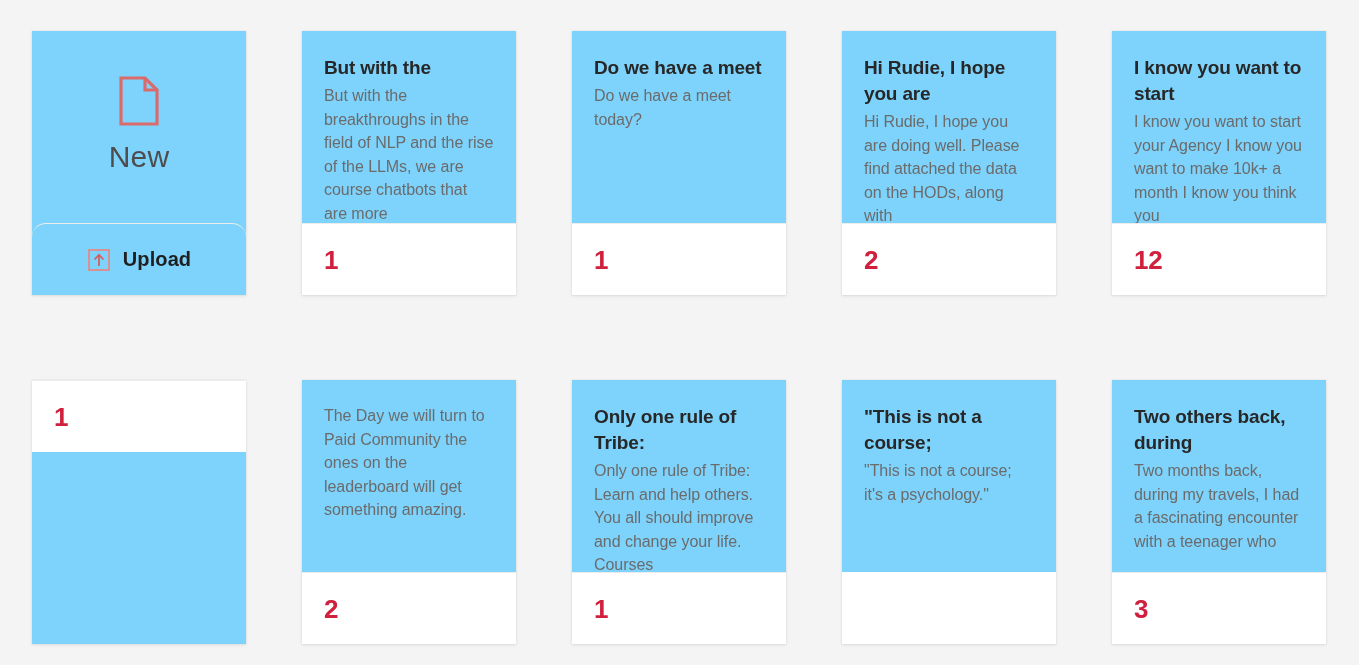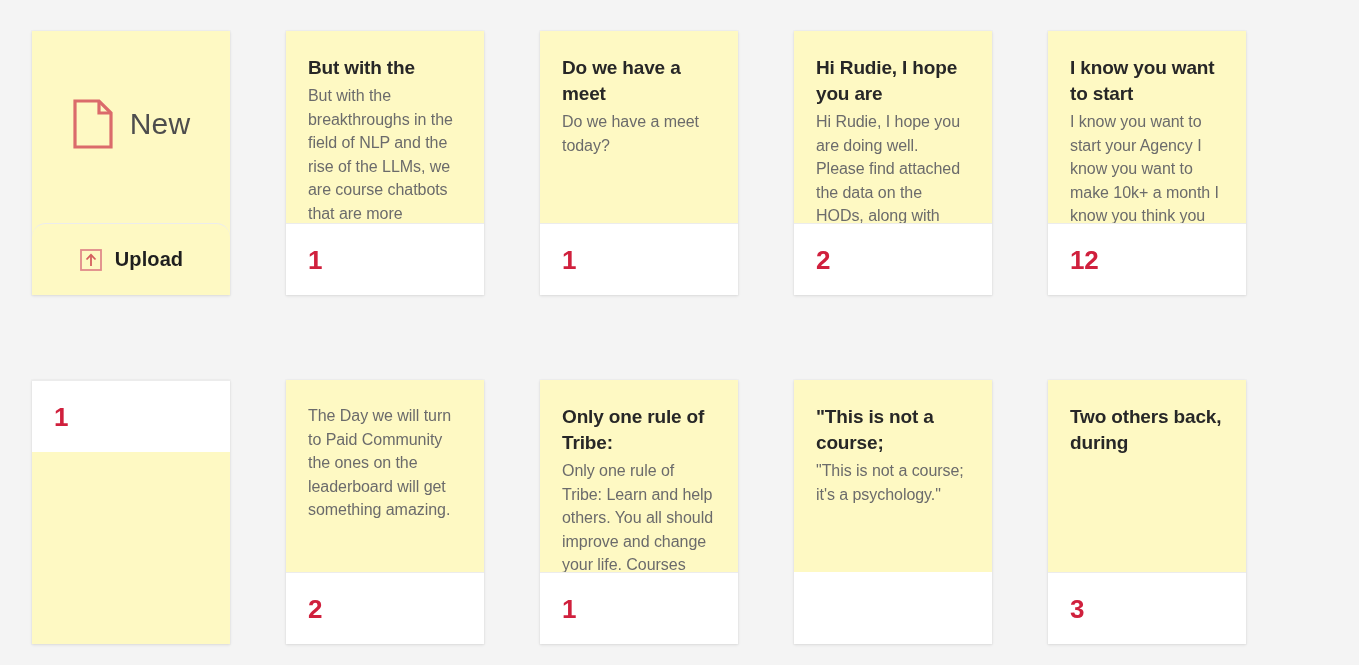--- a/index.html
+++ b/index.html
@@ -25,35 +25,36 @@
   }
 
   .row {
     display: flex;
     gap: 56px;
     margin-bottom: 85px;
   }
 
   
   .card {
-    width: 198px;
+    width: 214px;
     height: 264px;
-    background: #fef9c3;
+    background: #7dd3fc;
     box-shadow: 0 1px 3px rgba(0,0,0,0.10), 0 0 0 1px rgba(0,0,0,0.015);
     display: flex;
     flex-direction: column;
     overflow: hidden;
     flex: 0 0 auto;
     cursor: pointer;
   }
 
   
   .card-new .new-body {
     flex: 1 1 auto;
     display: flex;
+    flex-direction: column;
     align-items: center;
     justify-content: center;
     gap: 16px;
     padding-bottom: 6px;
   }
 
   .doc-icon { width: 42px; height: 50px; display: block; }
 
   .new-label {
     font-size: 30px;
@@ -235,20 +236,21 @@
         <div class="note-text">"This is not a course; it's a psychology."</div>
       </div>
       <div class="note-footer blank">
         <span class="note-count"></span>
       </div>
     </div>
 
     <div class="card card-note">
       <div class="note-body">
         <div class="note-title">Two others back, during</div>
+        <div class="note-text">Two months back, during my travels, I had a fascinating encounter with a teenager who</div>
       </div>
       <div class="note-footer">
         <span class="note-count">3</span>
       </div>
     </div>
 
   </div>
 
 </div>
 

